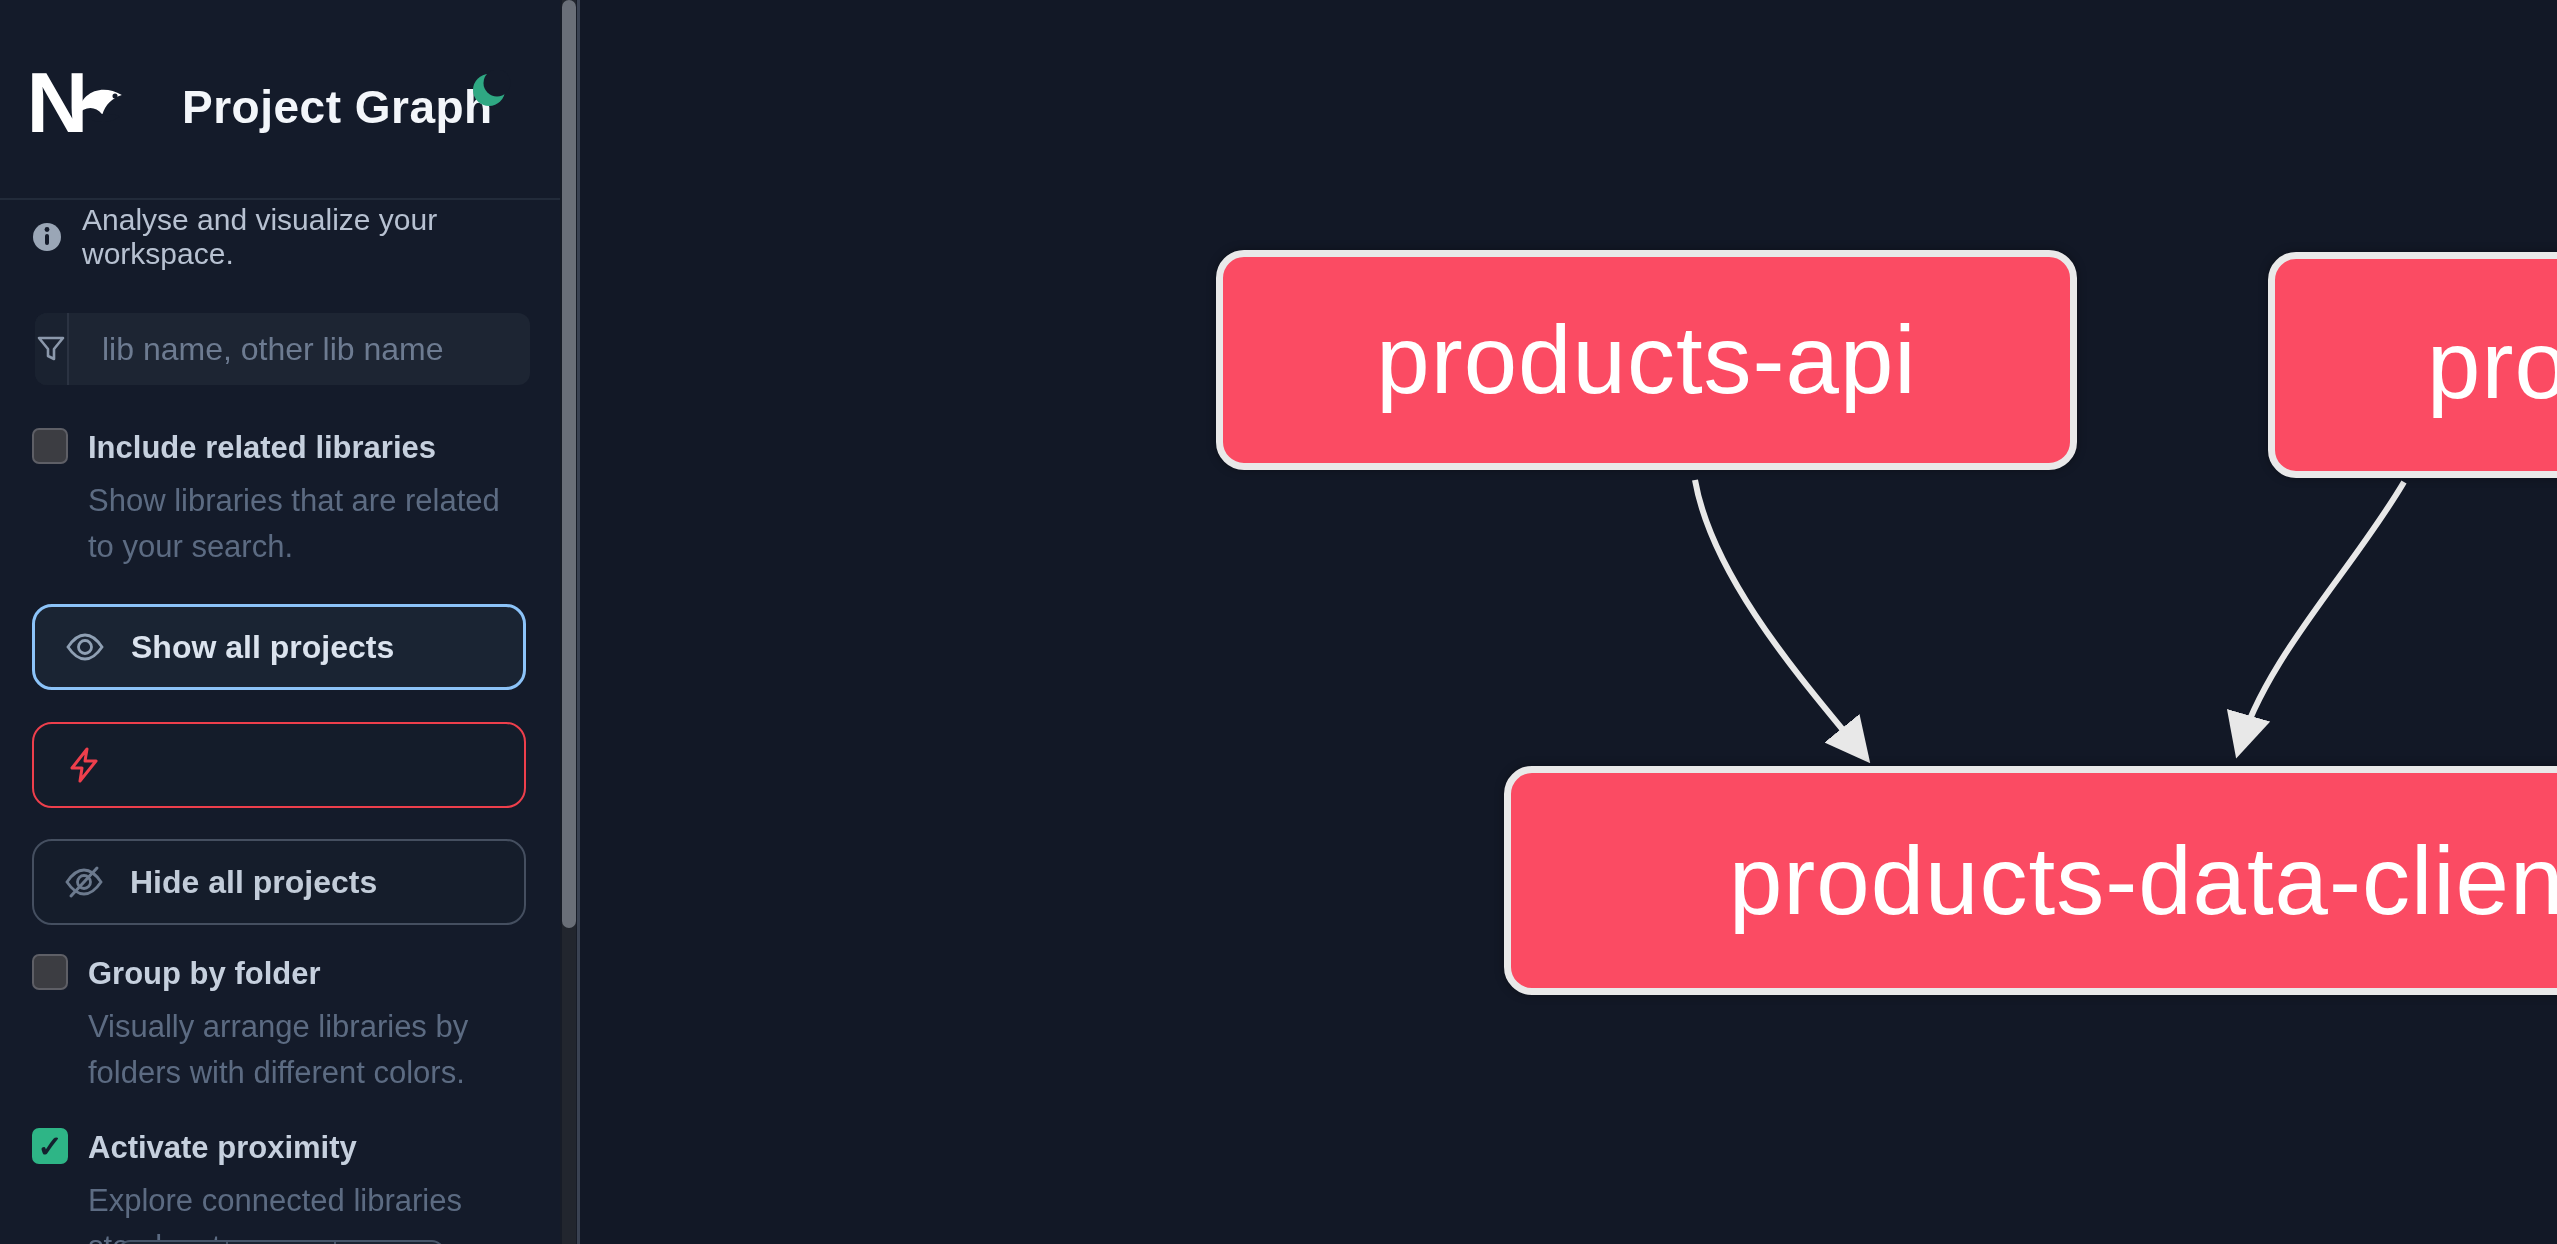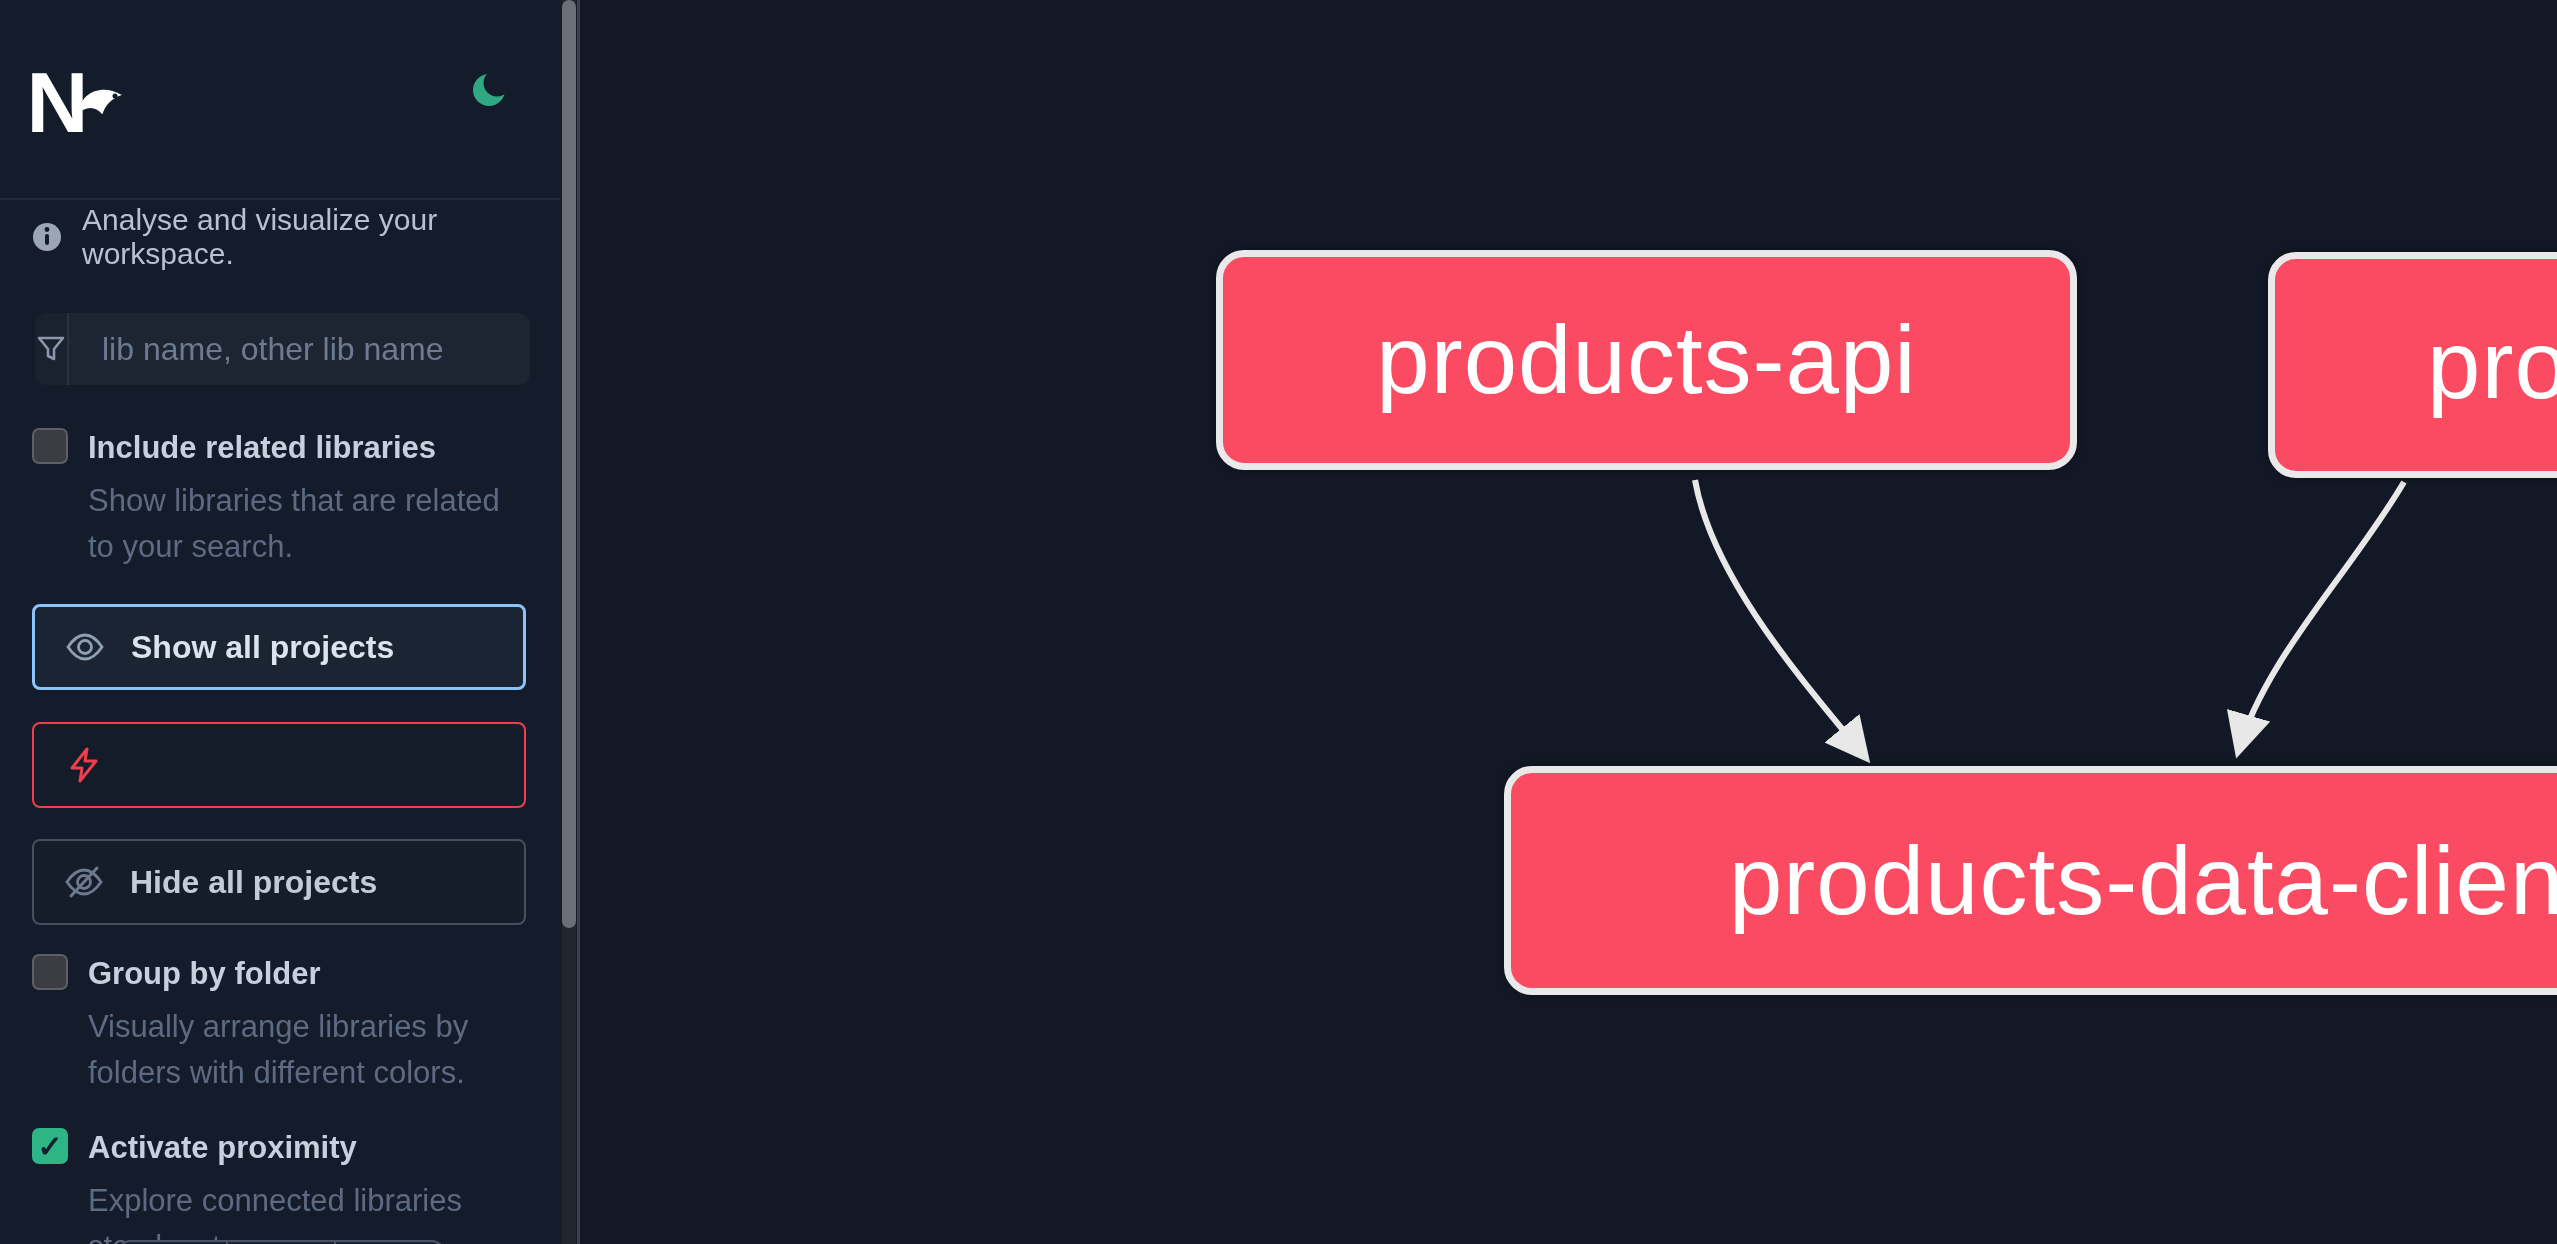--- a/index.html
+++ b/index.html
@@ -51,21 +51,21 @@
              background:#3c3d42; border:2px solid #5e5f66; cursor:pointer; }
   .chk-box.checked { background:#2eb586; border-color:#2eb586; display:flex;
              align-items:center; justify-content:center; color:#14202e;
              font-size:30px; font-weight:700; }
   .chk-label { position:absolute; left:56px; top:2px; font-size:31px; font-weight:700;
              color:#c6d0de; white-space:nowrap; }
   .chk-desc { position:absolute; left:56px; top:50px; width:420px; font-size:31px;
              line-height:46px; color:#5c6b82; }
 
   
-  .act-btn { position:absolute; left:32px; width:494px; height:86px; border-radius:8px;
+  .act-btn { position:absolute; left:32px; width:494px; height:86px; border-radius:20px;
              display:flex; align-items:center; cursor:pointer; }
   .act-btn .ico { width:40px; height:40px; margin-left:30px; flex:0 0 40px; }
   .act-btn .lbl { margin-left:26px; font-size:32px; font-weight:700; }
   .btn-showall   { top:604px; background:#1a2433; border:3px solid #8cc3f8; }
   .btn-showall .lbl { color:#dbe3ee; }
   .btn-affected  { top:722px; background:#141c2a; border:2px solid #ee3f4c; }
   .btn-affected .lbl { color:#ee404e; }
   .btn-hideall   { top:839px; background:#151d2b; border:2px solid #454f60; }
   .btn-hideall .lbl { color:#c2ccd9; }
 
@@ -119,20 +119,21 @@
 
   <div class="sidebar">
 
     <div class="header">
       <svg class="logo" viewBox="0 0 100 76">
         <text x="-4" y="72" font-family="Liberation Sans, sans-serif" font-weight="900" font-size="88" fill="#ffffff" letter-spacing="-6">N</text>
         <path d="M48 54 C52 30 74 22 94 34 C84 37 77 44 74 54 C66 44 56 46 48 54 Z" fill="#ffffff"></path>
         <circle cx="87" cy="35" r="2.6" fill="#141b2a"></circle>
         <path d="M60 58 C70 52 82 52 92 56 C84 62 70 64 60 58 Z" fill="#141b2a"></path>
       </svg>
+      <div class="app-title">Project Graph</div>
       <svg class="moon" viewBox="0 0 40 40">
         <circle cx="18" cy="20" r="16" fill="#2fa883"></circle>
         <circle cx="26" cy="13" r="13.5" fill="#141b2a"></circle>
       </svg>
     </div>
 
     <div class="tagline-row">
       <svg class="info-icon" viewBox="0 0 30 30">
         <circle cx="15" cy="15" r="14" fill="#9aa6b6"></circle>
         <rect x="13" y="12" width="4" height="11" rx="2" fill="#141b2a"></rect>

